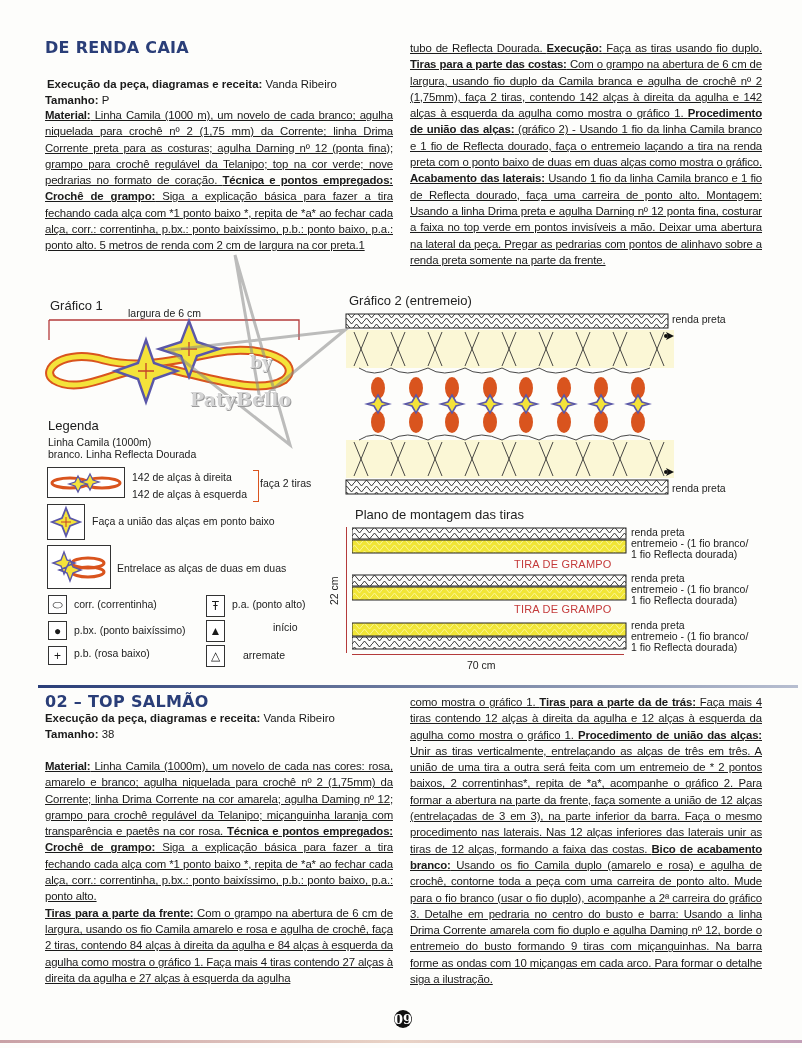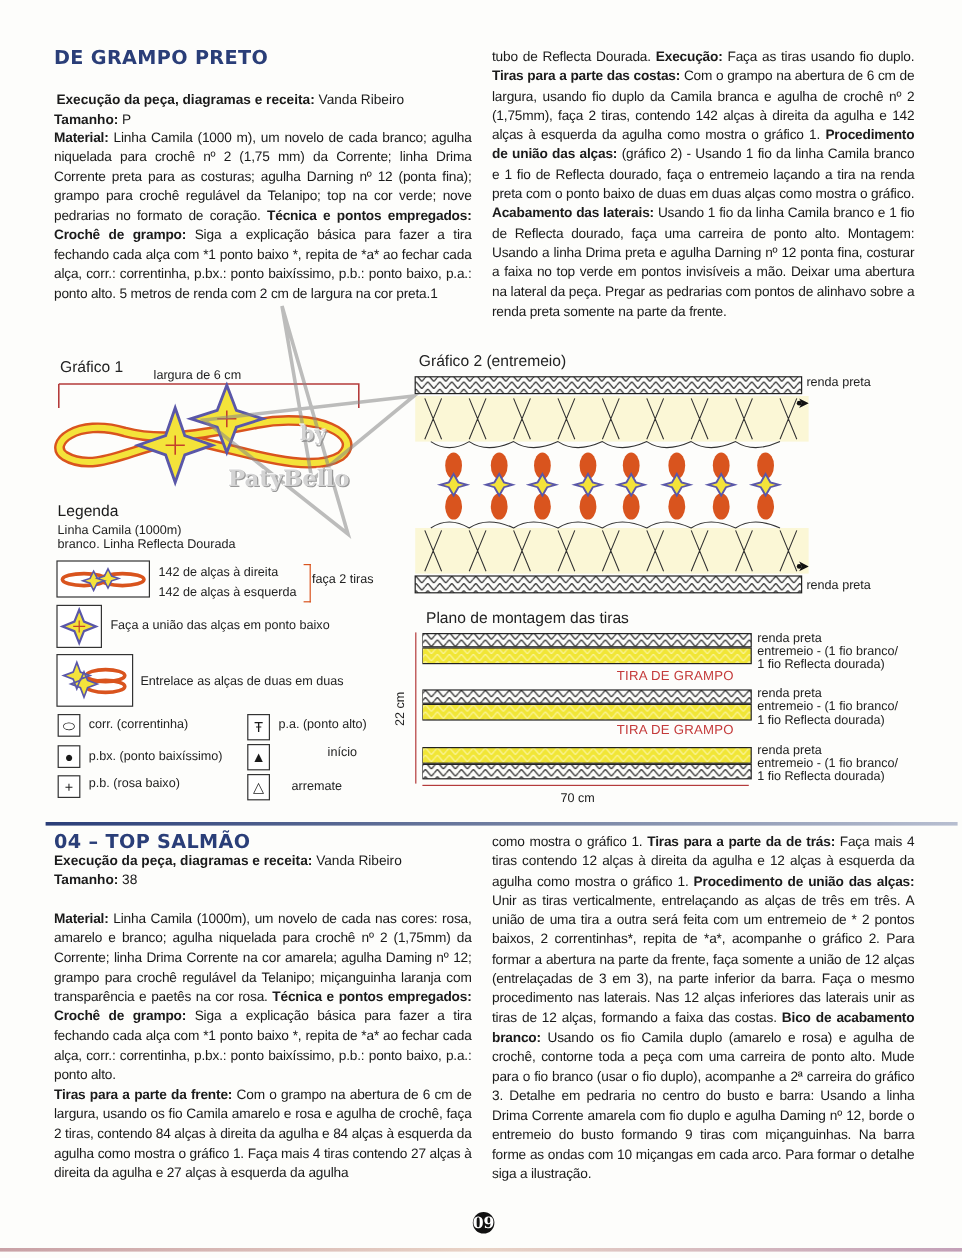--- a/index.html
+++ b/index.html
@@ -1,36 +1,36 @@
 <!DOCTYPE html>
 <html><head>
 <meta charset="utf-8">
 <style>
   html,body{margin:0;padding:0;}
   body{width:802px;height:1048px;background:#fdfdfb;position:relative;overflow:hidden;font-family:"Liberation Sans",sans-serif;color:#1a1a1a;}
   .abs{position:absolute;}
-  .col{position:absolute;font-size:11.4px;line-height:16.3px;text-align:justify;letter-spacing:-0.15px;}
+  .col{position:absolute;font-size:11.4px;line-height:16.3px;text-align:justify;letter-spacing:-0.15px;text-decoration:underline;}
   .col b{font-weight:bold;}
   .title{font-family:"DejaVu Sans",sans-serif;font-weight:bold;color:#2a3e78;font-size:16px;line-height:19px;letter-spacing:0.3px;}
   .meta{font-size:11.4px;line-height:16px;}
   .para{margin:0;}
   .divider{position:absolute;left:38px;top:685px;width:760px;height:3px;background:linear-gradient(to right,#2a3e78,#7d8aa8 60%,#b7bed0);}
   .lbl{font-size:13px;color:#222;}
   .small{font-size:10.5px;color:#222;}
   .legend-box{position:absolute;border:1.4px solid #333;background:#fff;}
   .sym-box{position:absolute;width:17px;height:17px;border:1.2px solid #333;background:#fff;display:flex;align-items:center;justify-content:center;font-size:12px;}
   .pg{position:absolute;left:394px;top:1010px;width:18px;height:18px;border-radius:50%;background:#111;color:#fff;font-size:13px;font-weight:bold;display:flex;align-items:center;justify-content:center;font-family:"DejaVu Serif",serif;}
   .wm{position:absolute;font-family:"DejaVu Serif",serif;font-weight:bold;color:#d4d4d4;text-shadow:1px 1px 0 #999,-1px -1px 0 #fff;}
   .tira{font-size:11px;color:#c43a3a;letter-spacing:0.2px;}
 </style>
 </head>
 <body>
 
 <div class="abs title" style="left:45px;top:38px;">
-  <div>DE GRAMPO PRETO</div>
+  <div>DE RENDA CAIA</div>
 </div>
 <div class="abs meta" style="left:47px;top:76px;">
   <b>Execução da peça, diagramas e receita:</b><span> Vanda Ribeiro</span>
 </div>
 <div class="abs meta" style="left:45px;top:92px;">
   <b>Tamanho:</b><span> P</span>
 </div>
 
 <div class="col" style="left:45px;top:107px;width:348px;">
   <p class="para">
@@ -226,21 +226,21 @@
 </div>
 
 <svg class="abs" style="left:150px;top:250px;opacity:0.55;" width="200" height="200">
   <path d="M85,5 L110,150 L195,80 L20,100 L140,195 Z" fill="none" stroke="#888" stroke-width="3"></path>
 </svg>
 <div class="wm" style="left:250px;top:352px;font-size:17px;">by</div>
 <div class="wm" style="left:190px;top:388px;font-size:19px;">PatyBello</div>
 
 <div class="divider"></div>
 
-<div class="abs title" style="left:45px;top:692px;">04 – TOP SALMÃO</div>
+<div class="abs title" style="left:45px;top:692px;">02 – TOP SALMÃO</div>
 <div class="abs meta" style="left:45px;top:710px;">
   <b>Execução da peça, diagramas e receita:</b><span> Vanda Ribeiro</span>
 </div>
 <div class="abs meta" style="left:45px;top:726px;">
   <b>Tamanho:</b><span> 38</span>
 </div>
 
 <div class="col" style="left:45px;top:758px;width:348px;">
   <p class="para">
     <b>Material:</b><span> Linha Camila (1000m), um novelo de cada nas cores: rosa, amarelo e branco; agulha niquelada para crochê nº 2 (1,75mm) da Corrente; linha Drima Corrente na cor amarela; agulha Daming nº 12; grampo para crochê regulável da Telanipo; miçanguinha laranja com transparência e paetês na cor rosa. </span><b>Técnica e pontos empregados: Crochê de grampo:</b><span> Siga a explicação básica para fazer a tira fechando cada alça com *1 ponto baixo *, repita de *a* ao fechar cada alça, corr.: correntinha, p.bx.: ponto baixíssimo, p.b.: ponto baixo, p.a.: ponto alto.</span>

